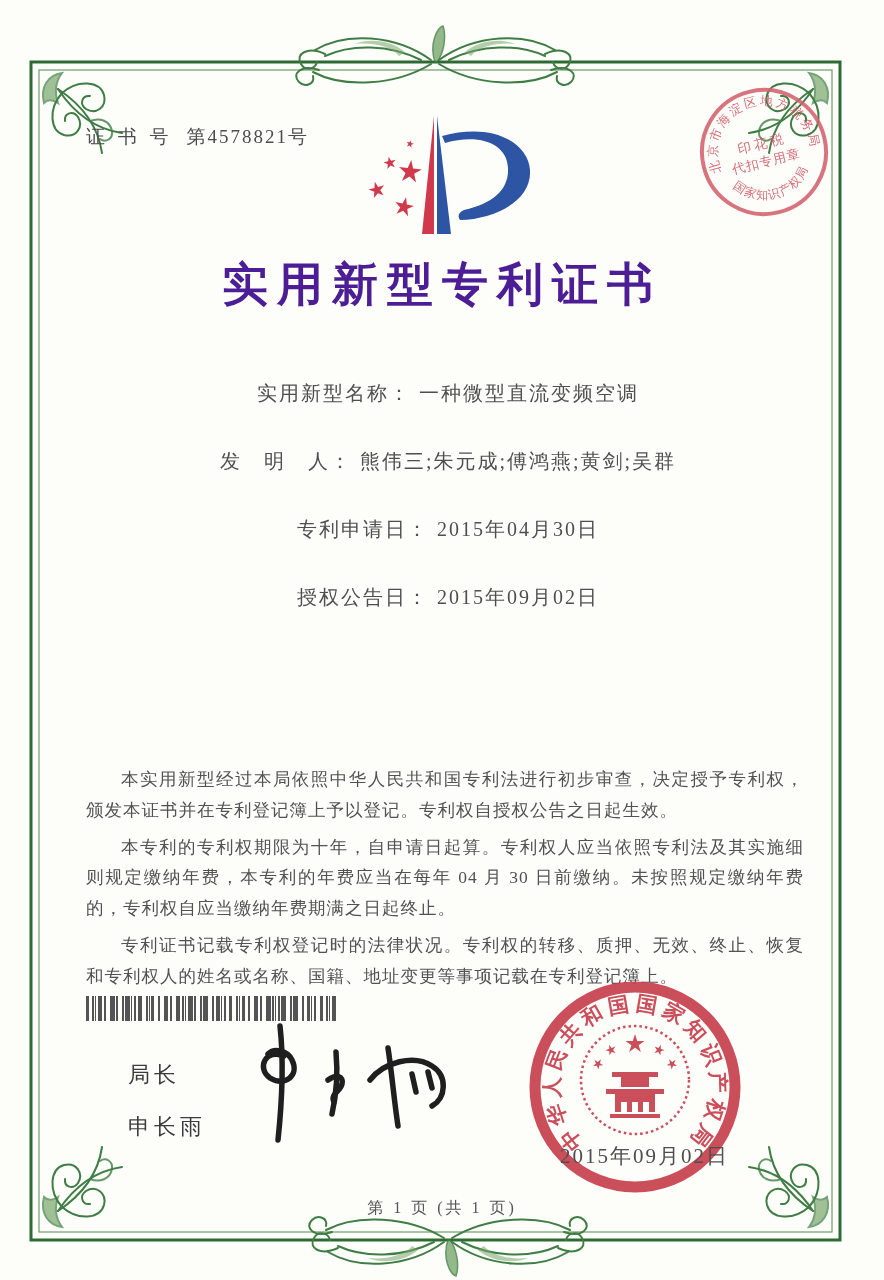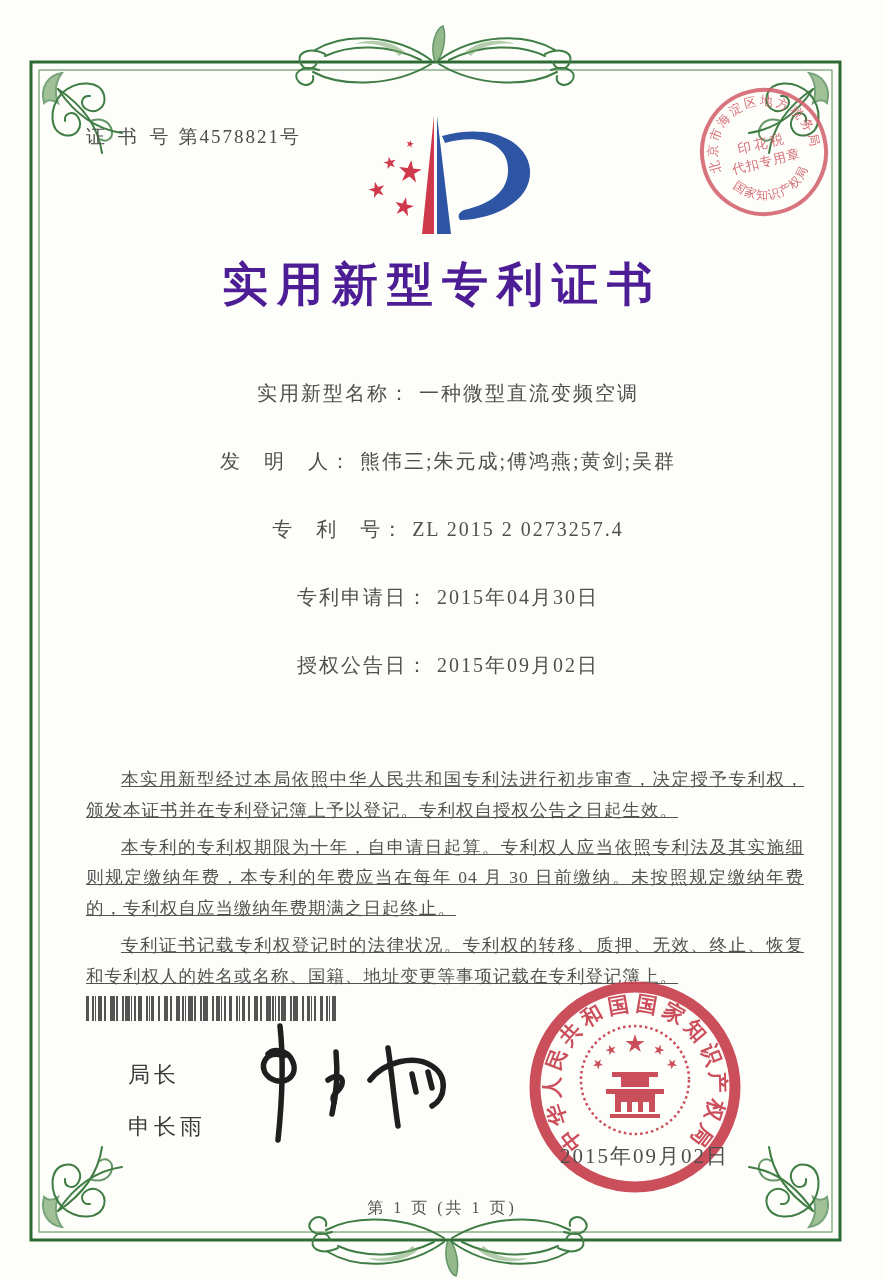--- a/index.html
+++ b/index.html
@@ -8,41 +8,41 @@
     background:#fdfdfa; overflow:hidden;
     font-family:"Liberation Serif","DejaVu Serif",serif;
     color:#3f3f3f;
   }
   .frame { position:absolute; left:0; top:0; }
 
   .cert-no {
     position:absolute; left:86px; top:124px;
     font-size:19px; letter-spacing:4px; color:#4d4d4d;
   }
-  .cert-no .num { margin-left:6px; letter-spacing:2px; }
+  .cert-no .num { margin-left:14px; letter-spacing:2px; }
 
   .logo { position:absolute; left:330px; top:102px; }
 
   .tax-seal { position:absolute; left:684px; top:74px; opacity:.88; }
 
   .title {
     position:absolute; left:0; right:0; top:254px; margin:0;
     text-align:center; font-size:46px; font-weight:700;
     letter-spacing:9px; color:#4c1d95;
   }
 
   .fields { position:absolute; left:88px; top:380px; width:720px;text-align:center; }
   .frow { height:68px; font-size:20px; color:#4f4f4f; letter-spacing:1.5px; }
   .flabel { letter-spacing:2px; }
   .fvalue { margin-left:8px; letter-spacing:2px; }
 
   .body-text {
     position:absolute; left:86px; top:764px; width:718px;
     font-size:17.5px; line-height:1.76; color:#525252;
-    text-align:justify; letter-spacing:1px;text-decoration:underline;
+    text-align:justify; letter-spacing:1px;
   }
   .body-text p { margin:0 0 6px 0; text-indent:2em; }
 
   .barcode {
     position:absolute; left:86px; top:996px; width:250px; height:25px;
     background-image:
       repeating-linear-gradient(90deg,#2b2b2b 0 2px,transparent 2px 6px),
       repeating-linear-gradient(90deg,#2b2b2b 0 1px,transparent 1px 9px),
       repeating-linear-gradient(90deg,#2b2b2b 0 3px,transparent 3px 13px);
     opacity:.8;
@@ -155,23 +155,20 @@
   <h1 class="title">实用新型专利证书</h1>
 
   <div class="fields">
     <div class="frow">
       <span class="flabel">实用新型名称：</span><span class="fvalue">一种微型直流变频空调</span>
     </div>
     <div class="frow">
       <span class="flabel">发　明　人：</span><span class="fvalue">熊伟三;朱元成;傅鸿燕;黄剑;吴群</span>
     </div>
     <div class="frow">
-      <span class="flabel">专　利　号：</span><span class="fvalue">ZL 2015 2 0273257.4</span>
-    </div>
-    <div class="frow">
       <span class="flabel">专利申请日：</span><span class="fvalue">2015年04月30日</span>
     </div>
     <div class="frow">
       <span class="flabel">授权公告日：</span><span class="fvalue">2015年09月02日</span>
     </div>
   </div>
 
   <div class="body-text">
     <p>本实用新型经过本局依照中华人民共和国专利法进行初步审查，决定授予专利权，颁发本证书并在专利登记簿上予以登记。专利权自授权公告之日起生效。</p>
     <p>本专利的专利权期限为十年，自申请日起算。专利权人应当依照专利法及其实施细则规定缴纳年费，本专利的年费应当在每年 04 月 30 日前缴纳。未按照规定缴纳年费的，专利权自应当缴纳年费期满之日起终止。</p>

